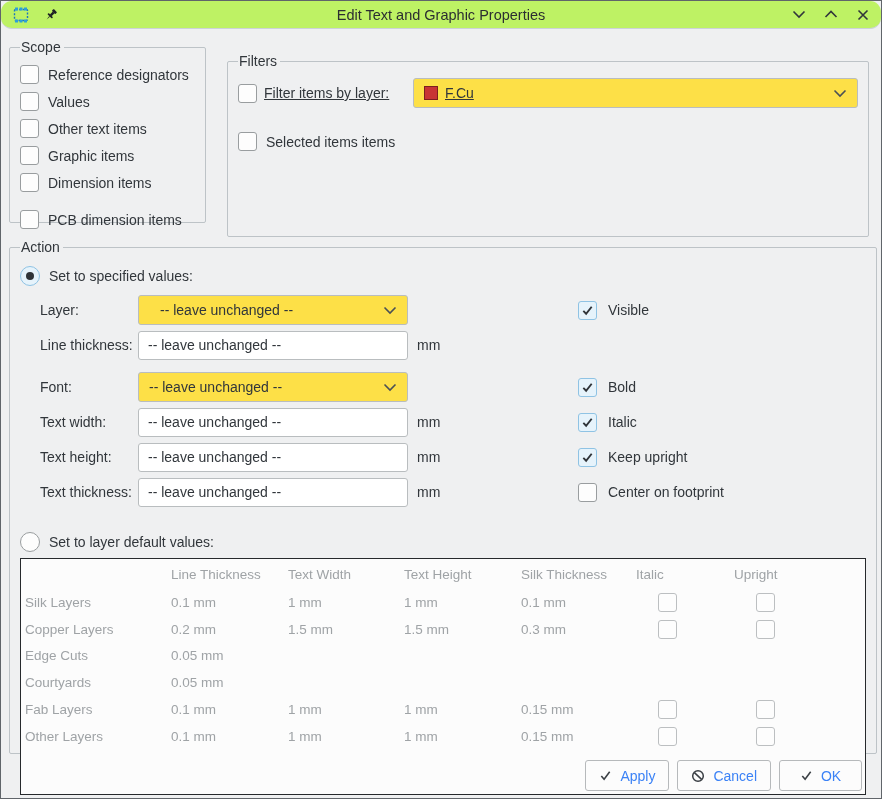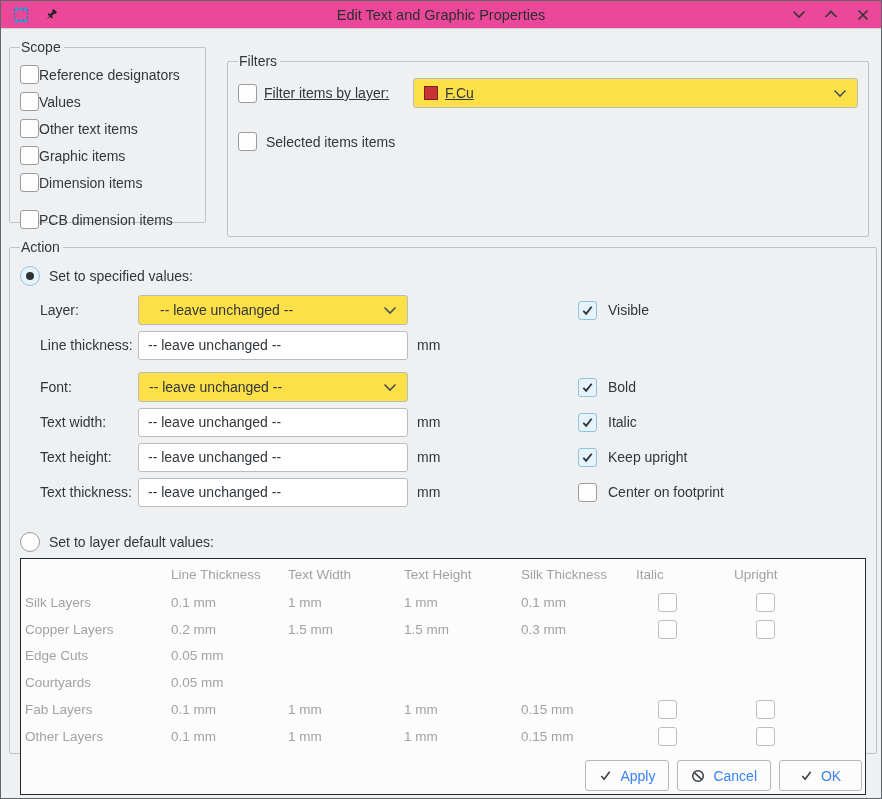--- a/index.html
+++ b/index.html
@@ -11,21 +11,22 @@
     background:#eff0f1; color:#31363b;
     border:1px solid #60656a; overflow:hidden;
     font-size:14px;
   }
 
   
   .titlebar {
     position:relative; height:28px;
     display:flex; align-items:center;
     padding:0 10px; border-bottom:1px solid #ccd3d8;
-    background:#ec4899;
+    background:#bef264;
+    border-radius:11px;
   }
   .titlebar-left { display:flex; align-items:center; gap:12px; }
   .title {
     position:absolute; left:0; right:0; text-align:center;
     font-size:14.5px; color:#2b2e31; pointer-events:none;
   }
   .titlebar-right { margin-left:auto; display:flex; align-items:center; gap:16px; }
   .tb-btn { display:flex; align-items:center; justify-content:center; width:16px; height:16px; cursor:pointer; }
 
   
@@ -54,21 +55,21 @@
   .radio {
     width:20px; height:20px; flex:0 0 20px; border-radius:50%;
     border:1px solid #999d9f; background:#fdfdfd;
     display:inline-flex; align-items:center; justify-content:center;
     cursor:pointer;
   }
   .radio.selected { background:#e6f3fb; border-color:#8fc3e4; }
   .radio .dot { width:8px; height:8px; border-radius:50%; background:#2f3337; visibility:hidden; }
   .radio.selected .dot { visibility:visible; }
 
-  .cb-row { display:flex; align-items:center; height:27px; }
+  .cb-row { display:flex; align-items:center; gap:9px; height:27px; }
   .cb-row label { cursor:default; }
 
   
   .filters-row1 { display:flex; align-items:center; gap:7px; margin-top:3px;text-decoration:underline; }
   .filters-row1 .flabel { width:142px; }
   .combo {
     height:30px; background:#fde047; border:1px solid #b9bdbf; border-radius:3px;
     display:flex; align-items:center; gap:7px; padding:0 10px;
     cursor:pointer;
   }

